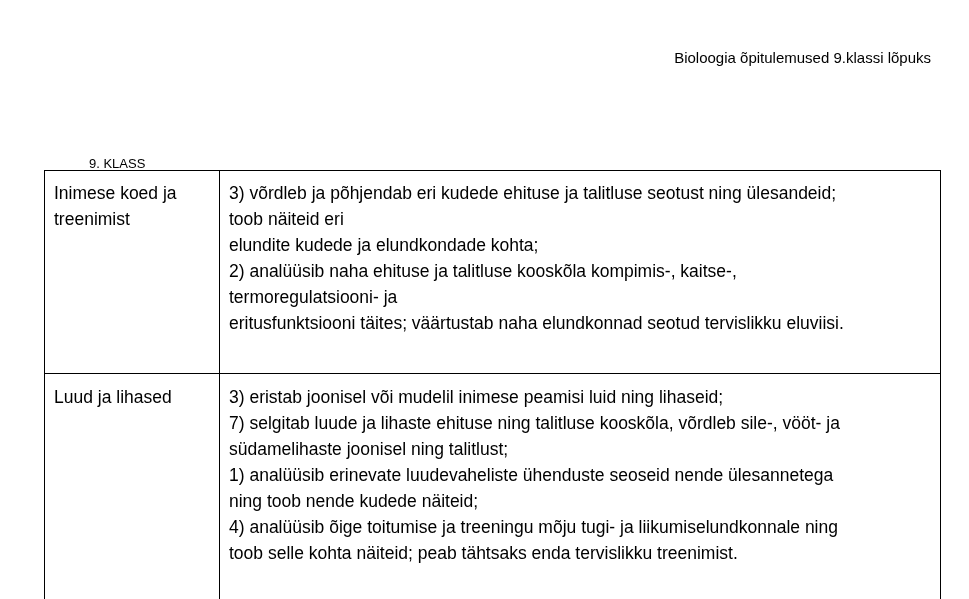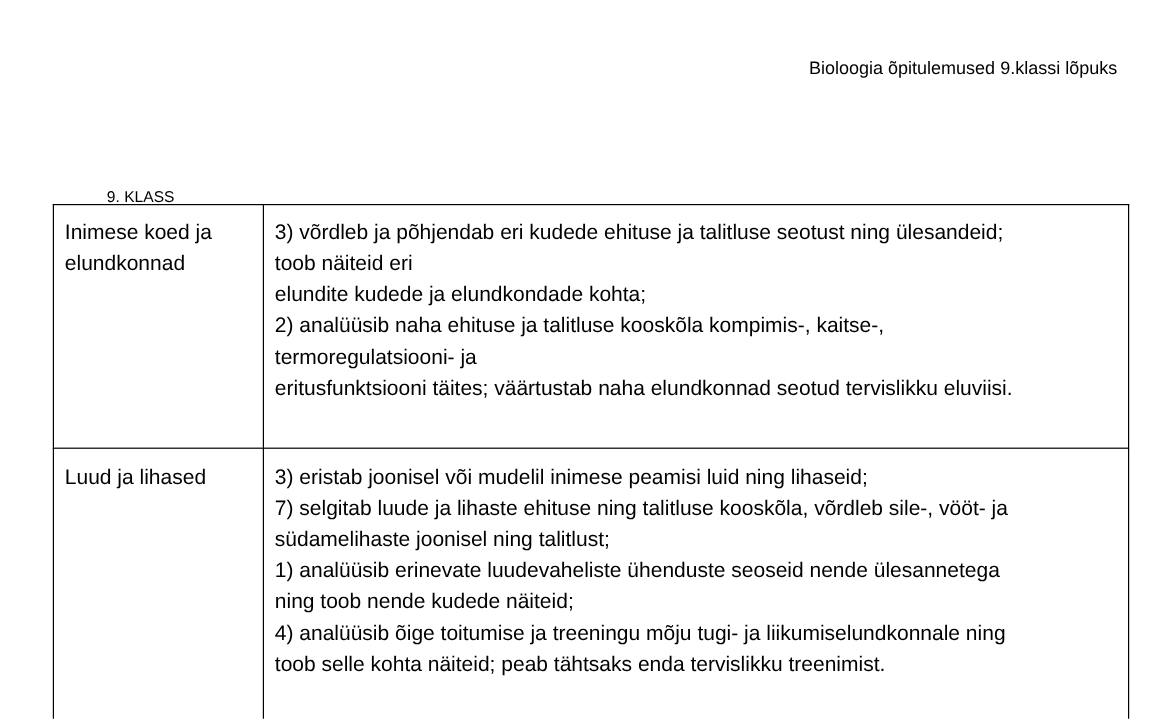--- a/index.html
+++ b/index.html
@@ -61,21 +61,21 @@
 
 <table class="outcomes">
   <colgroup>
       <col class="c1">
       <col class="c2">
     </colgroup>
   <tbody>
     <tr class="row1">
       <td>
         <span class="line">Inimese koed ja</span>
-        <span class="line">elundkonnad</span>
+        <span class="line">treenimist</span>
       </td>
       <td>
         <span class="line">3) võrdleb ja põhjendab eri kudede ehituse ja talitluse seotust ning ülesandeid;</span>
         <span class="line">toob näiteid eri</span>
         <span class="line">elundite kudede ja elundkondade kohta;</span>
         <span class="line">2) analüüsib naha ehituse ja talitluse kooskõla kompimis-, kaitse-,</span>
         <span class="line">termoregulatsiooni- ja</span>
         <span class="line">eritusfunktsiooni täites; väärtustab naha elundkonnad seotud tervislikku eluviisi.</span>
       </td>
     </tr>

